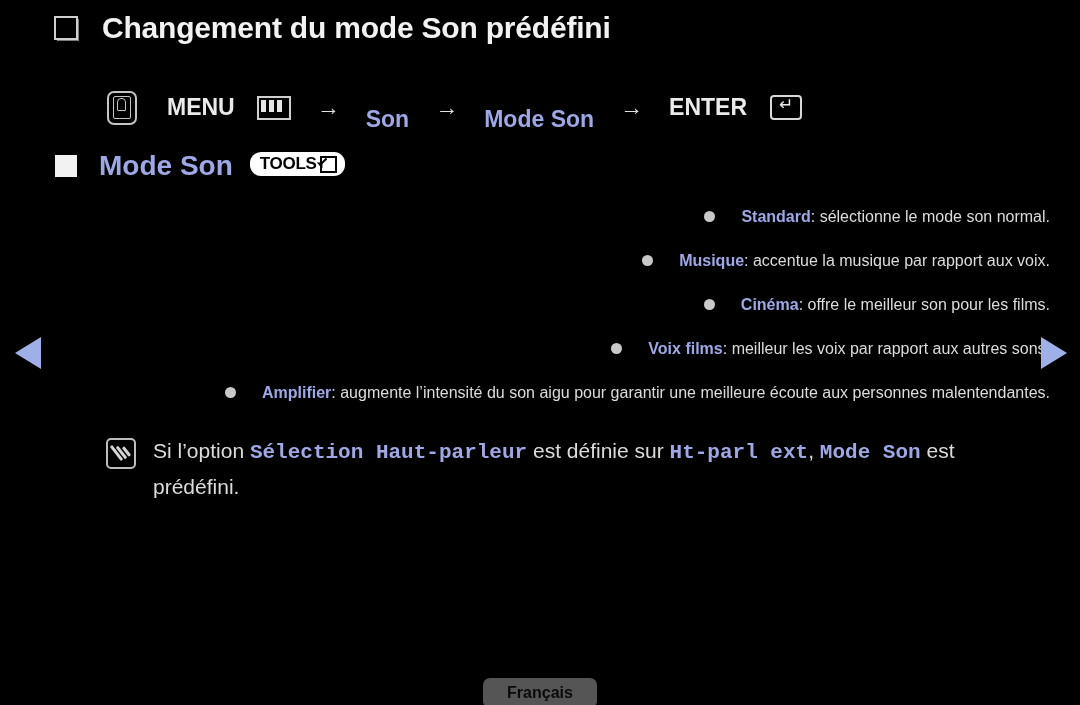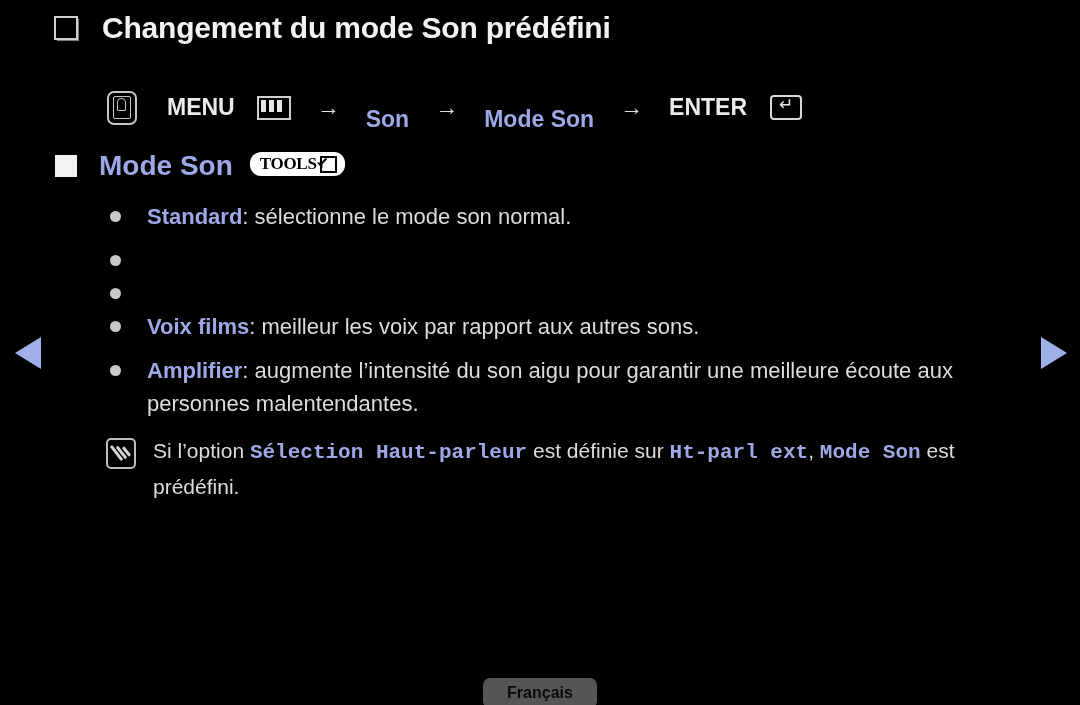--- a/index.html
+++ b/index.html
@@ -155,21 +155,20 @@
     border-radius: 11px;
     height: 24px;
     padding: 0 8px 0 10px;
     display: inline-flex;
     align-items: center;
     font-size: 17px;
     font-weight: bold;
     letter-spacing: -0.3px;
     position: relative;
     top: -2px;
-    font-family: Liberation Serif, serif;
   }
   .tools-badge .tbox {
     width: 13px;
     height: 13px;
     border: 2px solid #000;
     margin-left: 3px;
     position: relative;
     flex: none;
   }
   .tools-badge .tbox::before {
@@ -198,22 +197,23 @@
   .bullets {
     position: absolute;
     left: 110px;
     top: 200px;
     width: 940px;
   }
   .bullet-item {
     display: flex;
     align-items: flex-start;
     margin-bottom: 11px;
-    font-size: 22px;
+    font-size: 16px;
     line-height: 33px;
+    justify-content: flex-end;
   }
   .dot {
     width: 11px;
     height: 11px;
     border-radius: 50%;
     background: #c9c9c9;
     margin-right: 26px;
     margin-top: 11px;
     flex: none;
   }
@@ -331,24 +331,26 @@
 
 <div class="bullets">
 
   <div class="bullet-item">
     <span class="dot"></span>
     <span class="bullet-text"><b>Standard</b><span>: </span><span>sélectionne le mode son normal.</span></span>
   </div>
 
   <div class="bullet-item">
     <span class="dot"></span>
-  </div>
-
-  <div class="bullet-item">
-    <span class="dot"></span>
+    <span class="bullet-text"><b>Musique</b><span>: </span><span>accentue la musique par rapport aux voix.</span></span>
+  </div>
+
+  <div class="bullet-item">
+    <span class="dot"></span>
+    <span class="bullet-text"><b>Cinéma</b><span>: </span><span>offre le meilleur son pour les films.</span></span>
   </div>
 
   <div class="bullet-item">
     <span class="dot"></span>
     <span class="bullet-text"><b>Voix films</b><span>: </span><span>meilleur les voix par rapport aux autres sons.</span></span>
   </div>
 
   <div class="bullet-item">
     <span class="dot"></span>
     <span class="bullet-text"><b>Amplifier</b><span>: </span><span>augmente l’intensité du son aigu pour garantir une meilleure écoute aux personnes malentendantes.</span></span>

